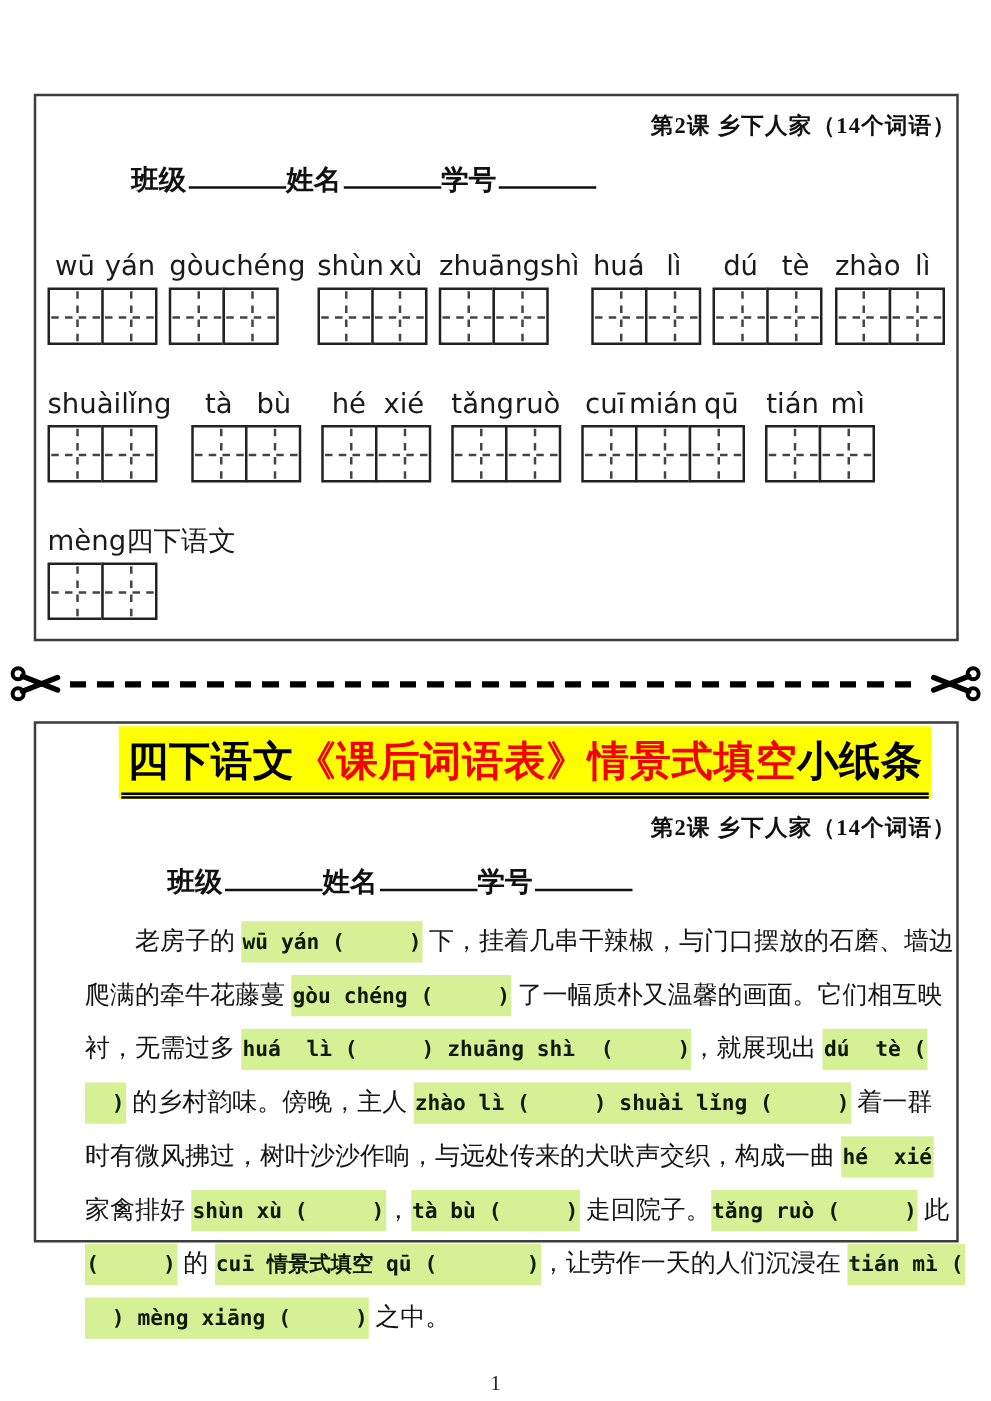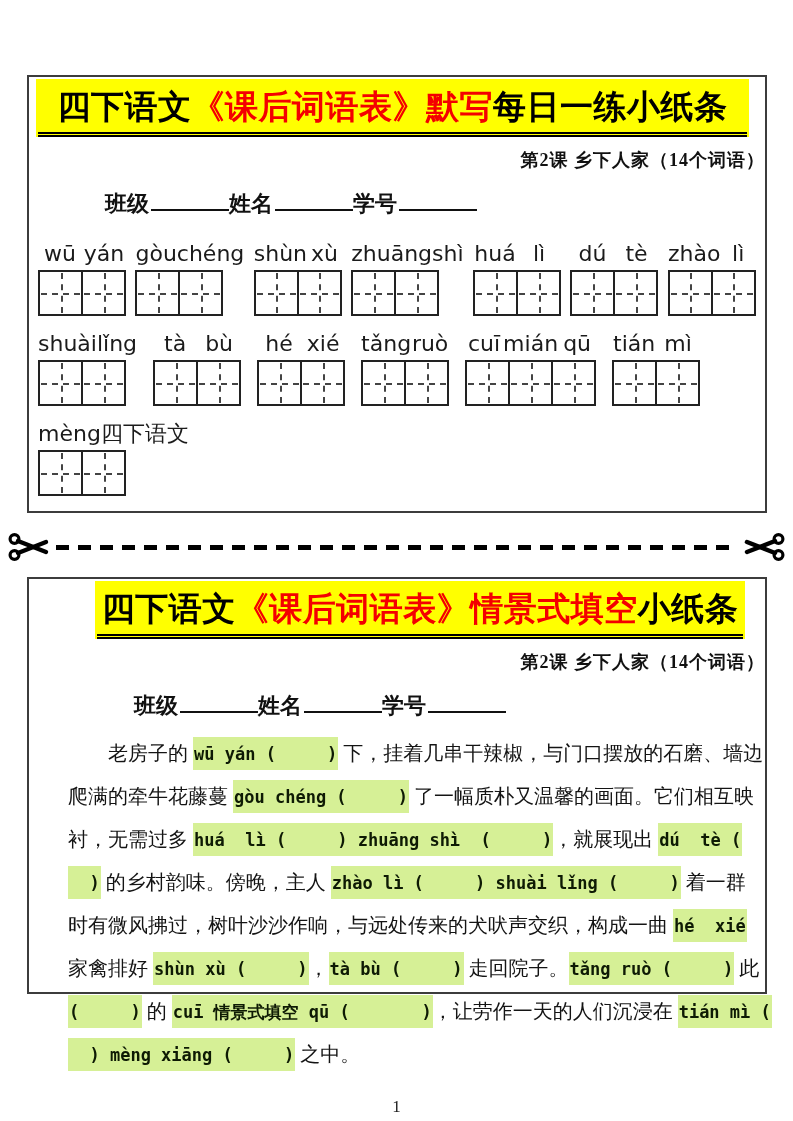--- a/index.html
+++ b/index.html
@@ -20,21 +20,21 @@
   .fields{display:flex;justify-content:flex-start;padding:0 100px 0 76px;margin-top:15px;
           font-size:22px;font-weight:bold;}
   .fblank{display:inline-block;width:78px;height:22px;border-bottom:2px solid #111;margin-left:2px;vertical-align:baseline;}
 
   .words{padding:0 9px;margin-top:22px;}
   .word-row{display:flex;margin-bottom:15px;}
   .word-row.r0{justify-content:space-between;}
   .word-row.r1{gap:16px;}
   .plabel{display:flex;font-family:"DejaVu Sans",sans-serif;font-size:22px;line-height:26px;
           color:#1b1b1b;margin-bottom:3px;}
-  .plabel span{flex:1;text-align:center;white-space:nowrap;}
+  .plabel span{flex:1;text-align:center;white-space:nowrap;margin-top:20px;}
   .grid{display:flex;}
   .cell{width:45px;height:46px;border:2px solid #222;box-sizing:border-box;position:relative;background:#fff;}
   .cell + .cell{margin-left:-2px;}
   .cell::before{content:"";position:absolute;left:1px;right:1px;top:50%;border-top:2px dashed #444;}
   .cell::after{content:"";position:absolute;top:1px;bottom:1px;left:50%;border-left:2px dashed #444;}
 
   .divider{position:absolute;top:527px;left:8px;right:8px;height:40px;display:flex;align-items:center;}
   .dash-line{flex:1;height:5px;margin:0 6px;
     background:repeating-linear-gradient(90deg,#000 0 13px,transparent 13px 22px);}
   .scissors{width:42px;height:32px;flex:0 0 auto;}
@@ -47,23 +47,20 @@
       font-size:17px;color:#0e1a04;padding:7px 1px 6px 1px;}
 
   .pagenum{position:absolute;top:1097px;left:0;width:100%;text-align:center;font-size:17px;color:#222;}
 </style>
 </head>
 <body>
 
 <div class="page">
 
   <div class="sheet-box box1">
-    <div class="banner">
-      <span class="banner-inner"><span style="color: rgb(0, 0, 0);">四下语文</span><span style="color: rgb(244, 0, 0);">《课后词语表》</span><span style="color: rgb(244, 0, 0);">默写</span><span style="color: rgb(0, 0, 0);">每日一练小纸条</span></span>
-    </div>
     <div class="subtitle">第2课 乡下人家（14个词语）</div>
     <div class="fields">
         <span><span>班级</span><span class="fblank"></span></span>
         <span><span>姓名</span><span class="fblank"></span></span>
         <span><span>学号</span><span class="fblank"></span></span>
       </div>
     <div class="words">
         <div class="word-row r0">
           <div>
             <div class="plabel">

